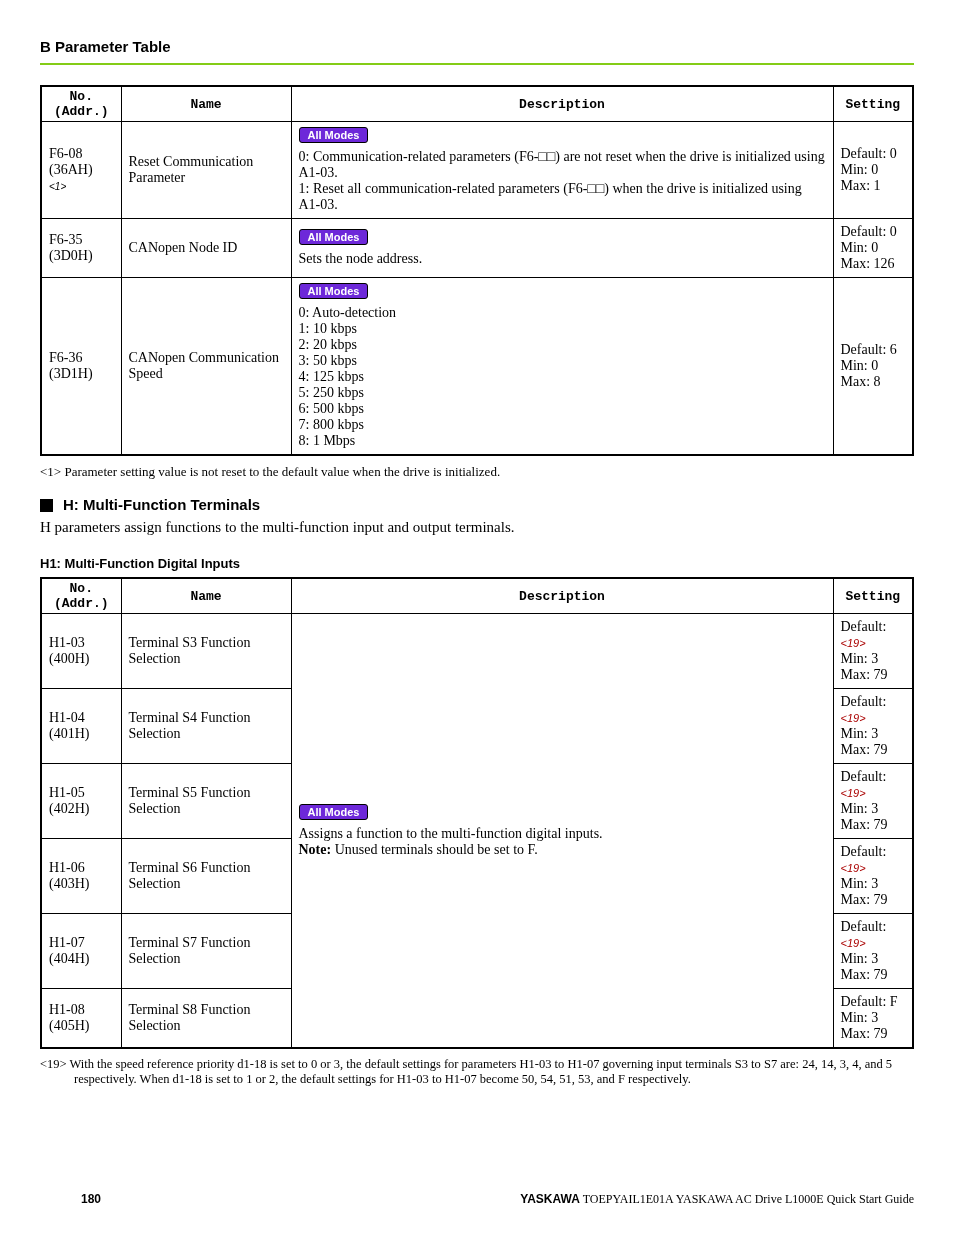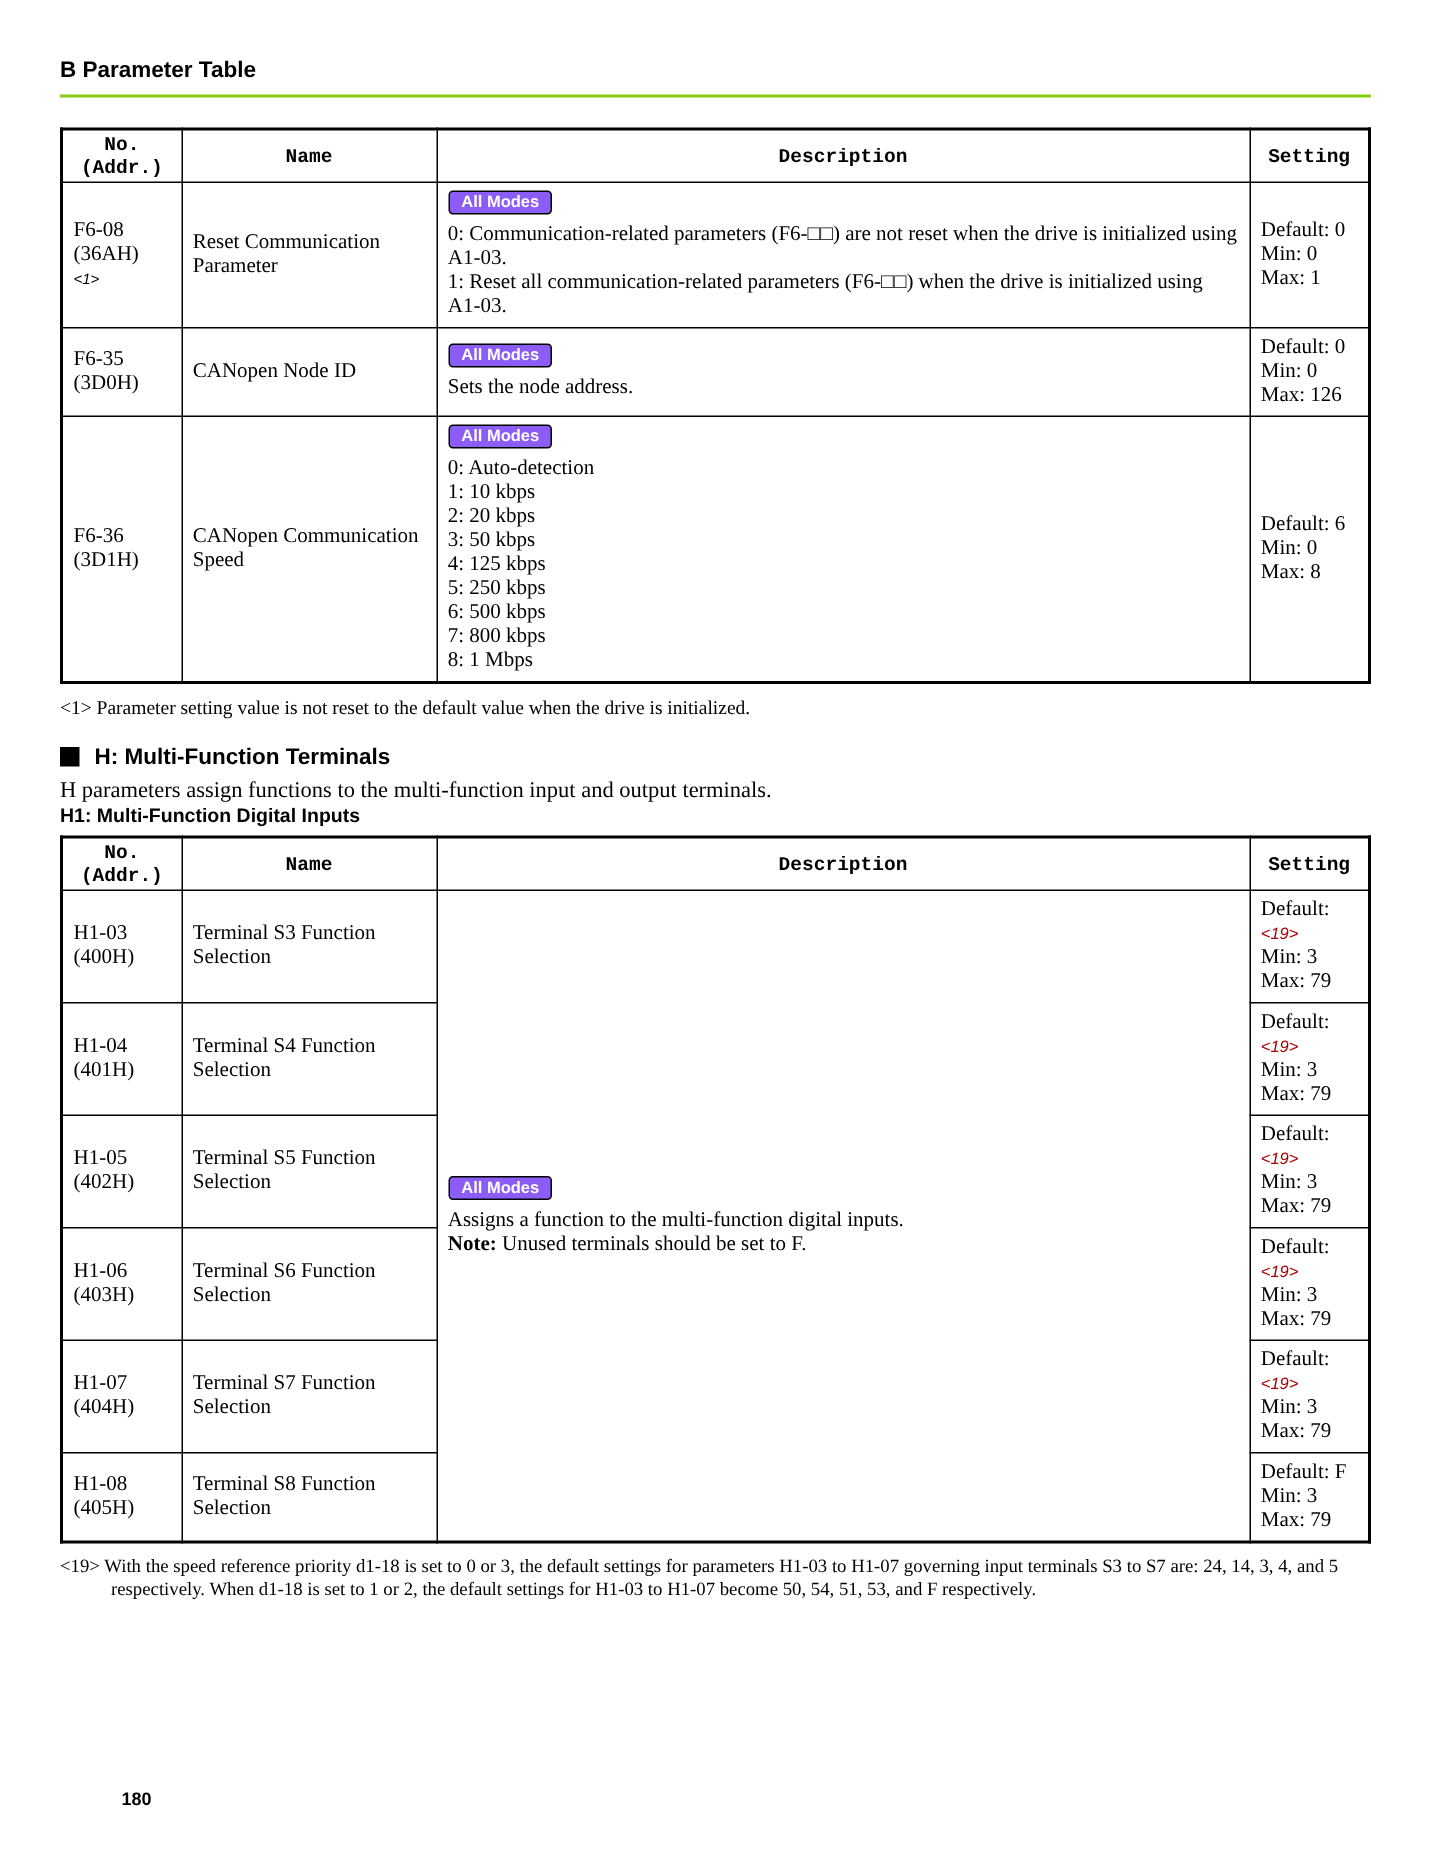--- a/index.html
+++ b/index.html
@@ -45,21 +45,21 @@
       font-size: 13px;
       padding: 2px;
     }
     .col-no   { width: 80px; text-align: center; }
     .col-name { width: 170px; }
     .col-desc { }
     .col-set  { width: 80px; }
     td.col-no { text-align: center; }
     .badge {
       display: inline-block;
-      background: #8b5cf6;
+      background: #6d28d9;
       color: #fff;
       font-family: Arial, Helvetica, sans-serif;
       font-size: 11px;
       font-weight: bold;
       padding: 1px 8px;
       border-radius: 3px;
       border: 1px solid #000;
       margin-bottom: 4px;
     }
     .desc-text { margin-top: 2px; }
@@ -89,21 +89,21 @@
       display: inline-block;
       width: 13px;
       height: 13px;
       background: #000;
       vertical-align: middle;
       margin-right: 10px;
       margin-top: -2px;
     }
     .section-desc {
       font-size: 15px;
-      margin-bottom: 0;
+      margin-bottom: 20px;
     }
     .subsection-h {
       font-family: Arial, Helvetica, sans-serif;
       font-weight: bold;
       font-size: 13px;
       margin-bottom: 6px;
     }
     .note19 {
       font-size: 12.5px;
       margin-top: 6px;
@@ -318,13 +318,14 @@
         <span class="desc-line">Max: 79</span>
       </td>
     </tr>
   </tbody>
 </table>
 
 <div class="note19">&lt;19&gt; With the speed reference priority d1-18 is set to 0 or 3, the default settings for parameters H1-03 to H1-07 governing input terminals S3 to S7 are: 24, 14, 3, 4, and 5 respectively. When d1-18 is set to 1 or 2, the default settings for H1-03 to H1-07 become 50, 54, 51, 53, and F respectively.</div>
 
 <div class="footer">
   <span class="pagenum">180</span>
+  <span class="doc-id"><span class="brand">YASKAWA</span><span> TOEPYAIL1E01A YASKAWA AC Drive L1000E Quick Start Guide</span></span>
 </div>
 
 </body></html>

